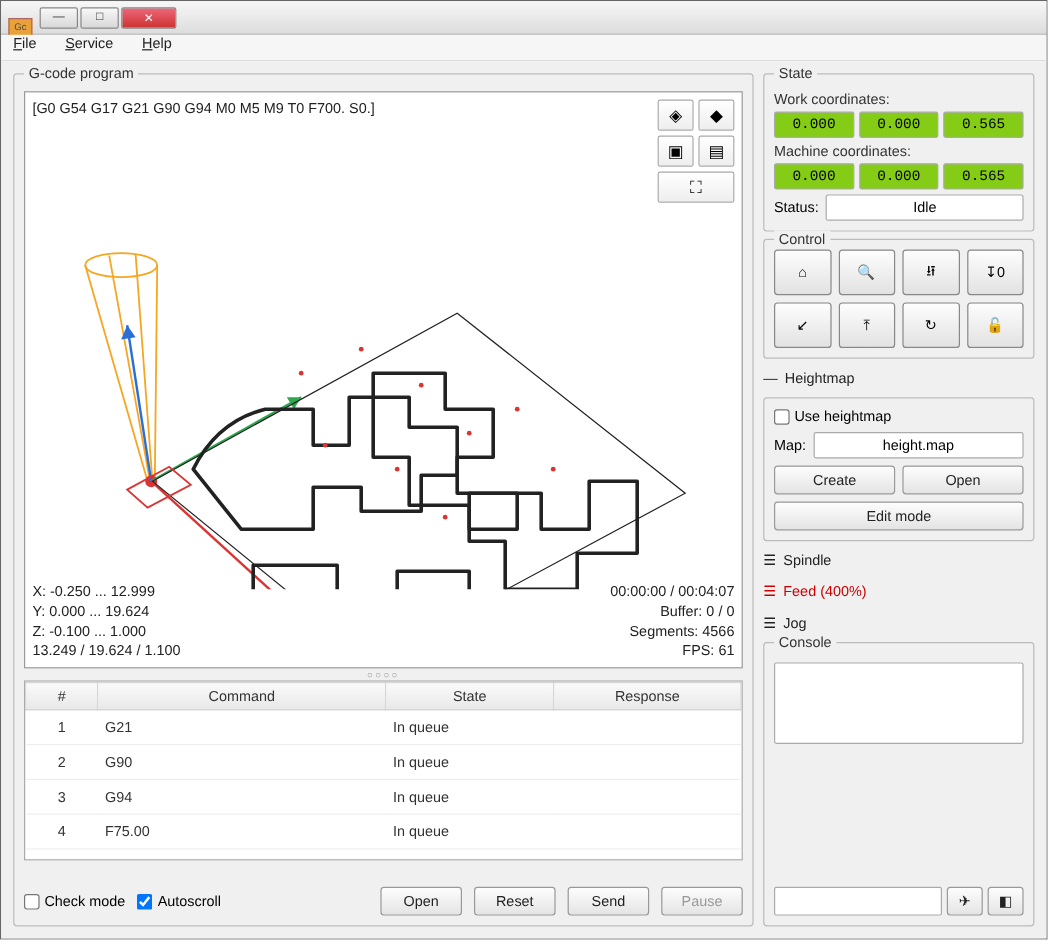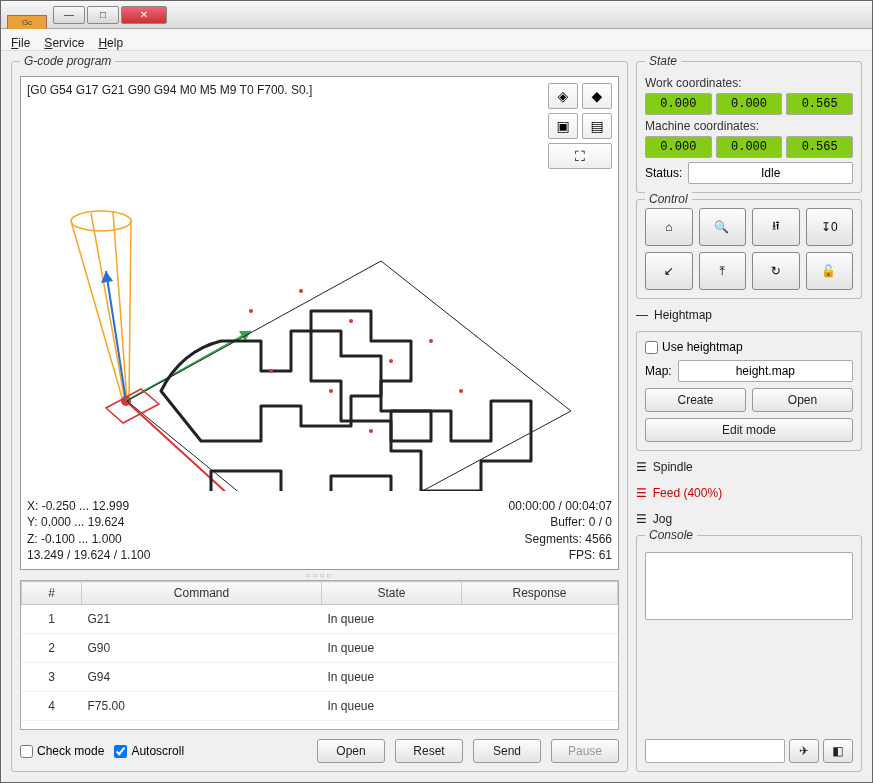--- a/index.html
+++ b/index.html
@@ -1,46 +1,46 @@
 <!DOCTYPE html>
 <html><head>
 <meta charset="utf-8">
 <style>
   * { box-sizing: border-box; margin: 0; padding: 0; font-family: "Segoe UI", Tahoma, sans-serif; font-size: 12px; }
   body { background: #d6d6d6; width: 873px; height: 783px; overflow: hidden; }
   .window { width: 873px; height: 783px; background: #fff; border: 1px solid #666; display: flex; flex-direction: column; }
   .titlebar { height: 28px; background: linear-gradient(to bottom, #f7f7f7, #dcdcdc); border-bottom: 1px solid #aaa; display: flex; align-items: center; padding: 0 4px 0 6px; }
-  .titlebar .icon { width: 40px; height: 16px; background: #e9a23b; border: 1px solid #a66; margin-right: 6px; display:flex;align-items:center;justify-content:center;font-size:8px;color:#543;margin-top:16px; }
+  .titlebar .icon { width: 20px; height: 16px; background: #e9a23b; border: 1px solid #a66; margin-right: 6px; display:flex;align-items:center;justify-content:center;font-size:8px;color:#543;margin-top:16px; }
   .titlebar .title { flex: 1; color: #333; }
   .winbtns { display: flex; gap: 2px; }
   .winbtn { width: 32px; height: 18px; background: linear-gradient(#f8f8f8,#d8d8d8); border: 1px solid #888; border-radius: 2px; display:flex;align-items:center;justify-content:center; font-size:10px;color:#333;}
   .winbtn.close { background: linear-gradient(#e67,#c33); color:#fff; width:46px;}
-  .menubar { height: 22px; display: flex; align-items: flex-end; gap: 14px; padding: 0 10px; border-bottom: 1px solid #ddd; background:#f6f6f6;}
+  .menubar { height: 22px; display: flex; align-items: flex-start; gap: 24px; padding: 0 10px; border-bottom: 1px solid #ddd; background:#f6f6f6;}
   .menubar span { color:#222; }
   .menubar span u { text-decoration: underline; }
   .content { flex:1; display:flex; gap:8px; padding:10px; background:#f0f0f0; overflow:hidden;}
   .leftcol { flex:1; display:flex; flex-direction:column; gap:6px; min-width:0;}
   .rightcol { width:226px; display:flex; flex-direction:column; gap:6px;}
   .group { border:1px solid #bbb; border-radius:3px; background:#f0f0f0; padding:8px; position:relative;}
-  .group > .gtitle { position:absolute; top:-8px; left:8px; background:#f0f0f0; padding:0 4px; color:#333; font-size:12px;font-style:italic;}
+  .group > .gtitle { position:absolute; top:-8px; left:8px; background:#f0f0f0; padding:0 4px; color:#333; font-size:12px;}
   .viewport { flex:1; background:#fff; border:1px solid #999; position:relative; overflow:hidden; height:420px;}
   .vp-header { position:absolute; top:6px; left:6px; color:#222; font-size:12px;}
   .vp-stats-l { position:absolute; bottom:6px; left:6px; color:#222; line-height:1.35; font-size:12px;}
   .vp-stats-r { position:absolute; bottom:6px; right:6px; color:#222; text-align:right; line-height:1.35; font-size:12px;}
   .vp-buttons { position:absolute; top:6px; right:6px; display:grid; grid-template-columns:30px 30px; gap:4px;}
   .vpbtn { width:30px; height:26px; border:1px solid #aaa; background:linear-gradient(#fff,#eee); border-radius:2px; display:flex;align-items:center;justify-content:center; font-size:14px;}
   .vpbtn.wide { grid-column: span 2; width:auto; justify-content:center;}
   .drag-dots { height:10px; display:flex; justify-content:center; align-items:center; color:#999; letter-spacing:2px; font-size:8px;}
   .table-wrap { border:1px solid #aaa; background:#fff; height:150px; overflow:auto; position:relative;}
   table { width:100%; border-collapse:collapse; }
   th { background:linear-gradient(#fafafa,#e8e8e8); border:1px solid #ccc; padding:4px 6px; font-weight:normal; text-align:center; color:#333; position:sticky; top:0;}
   td { border-bottom:1px solid #eee; padding:7px 6px; color:#333;}
   td.idx { text-align:center; width:50px;}
   td.cmd { width:240px; }
-  .bottombar { display:flex; align-items:center; gap:10px; padding-top:9px;}
+  .bottombar { display:flex; align-items:center; gap:10px; padding-top:22px;}
   .btn { min-width:68px; height:24px; padding:0 10px; border:1px solid #999; background:linear-gradient(#fdfdfd,#e4e4e4); border-radius:3px; color:#222; display:inline-flex;align-items:center;justify-content:center;}
   .btn.icon { min-width:30px; width:30px; padding:0;}
   .btn:disabled, .btn.disabled { color:#999; }
   .chk { display:flex; align-items:center; gap:4px;}
   .coordrow { display:flex; gap:4px; margin-bottom:4px;}
   .coord { flex:1; border:1px solid #aaa; background:#84cc16; text-align:center; padding:3px 0; border-radius:2px;font-family:Liberation Mono, monospace;}
   .label { color:#333; margin-bottom:3px; display:block;}
   .statusrow { display:flex; align-items:center; gap:6px;}
   .statusval { flex:1; border:1px solid #aaa; background:#fff; text-align:center; padding:3px 0; border-radius:2px;}
   .ctrlgrid { display:grid; grid-template-columns:repeat(4,1fr); gap:6px;}

